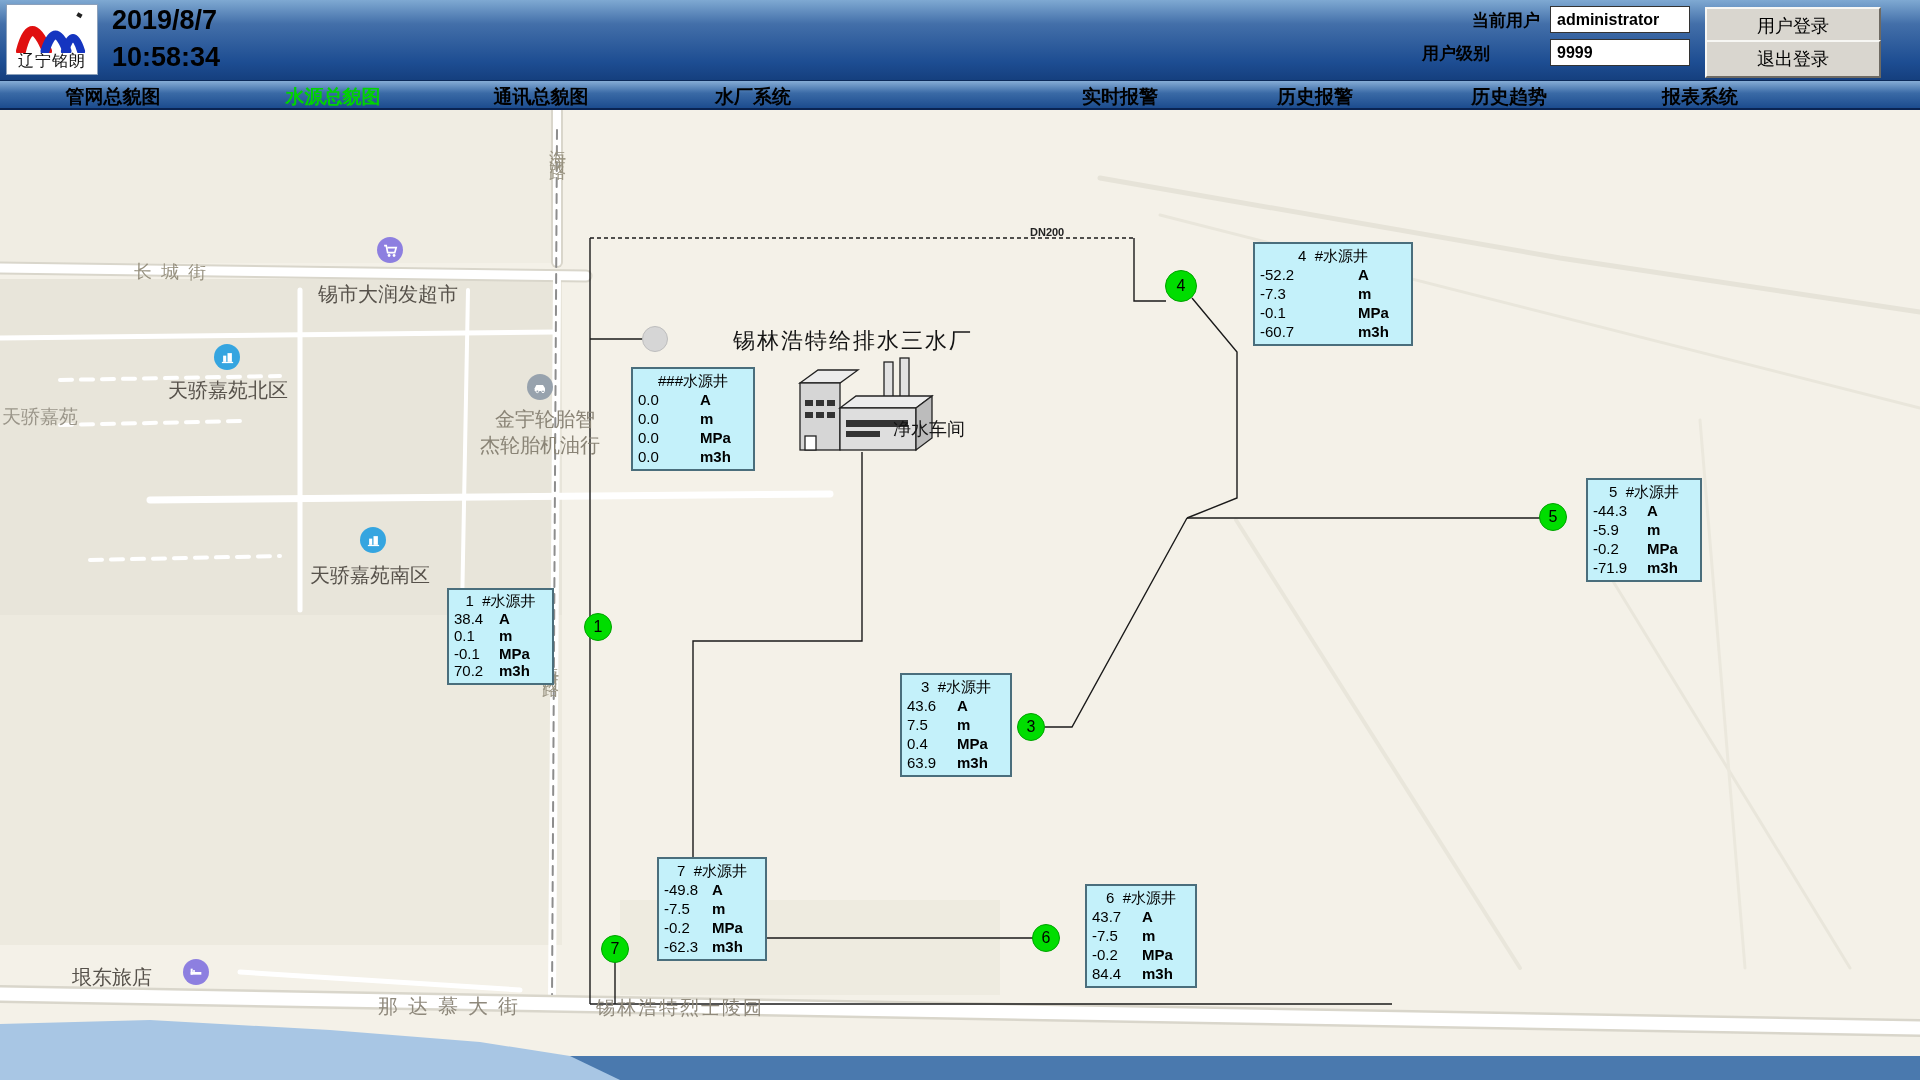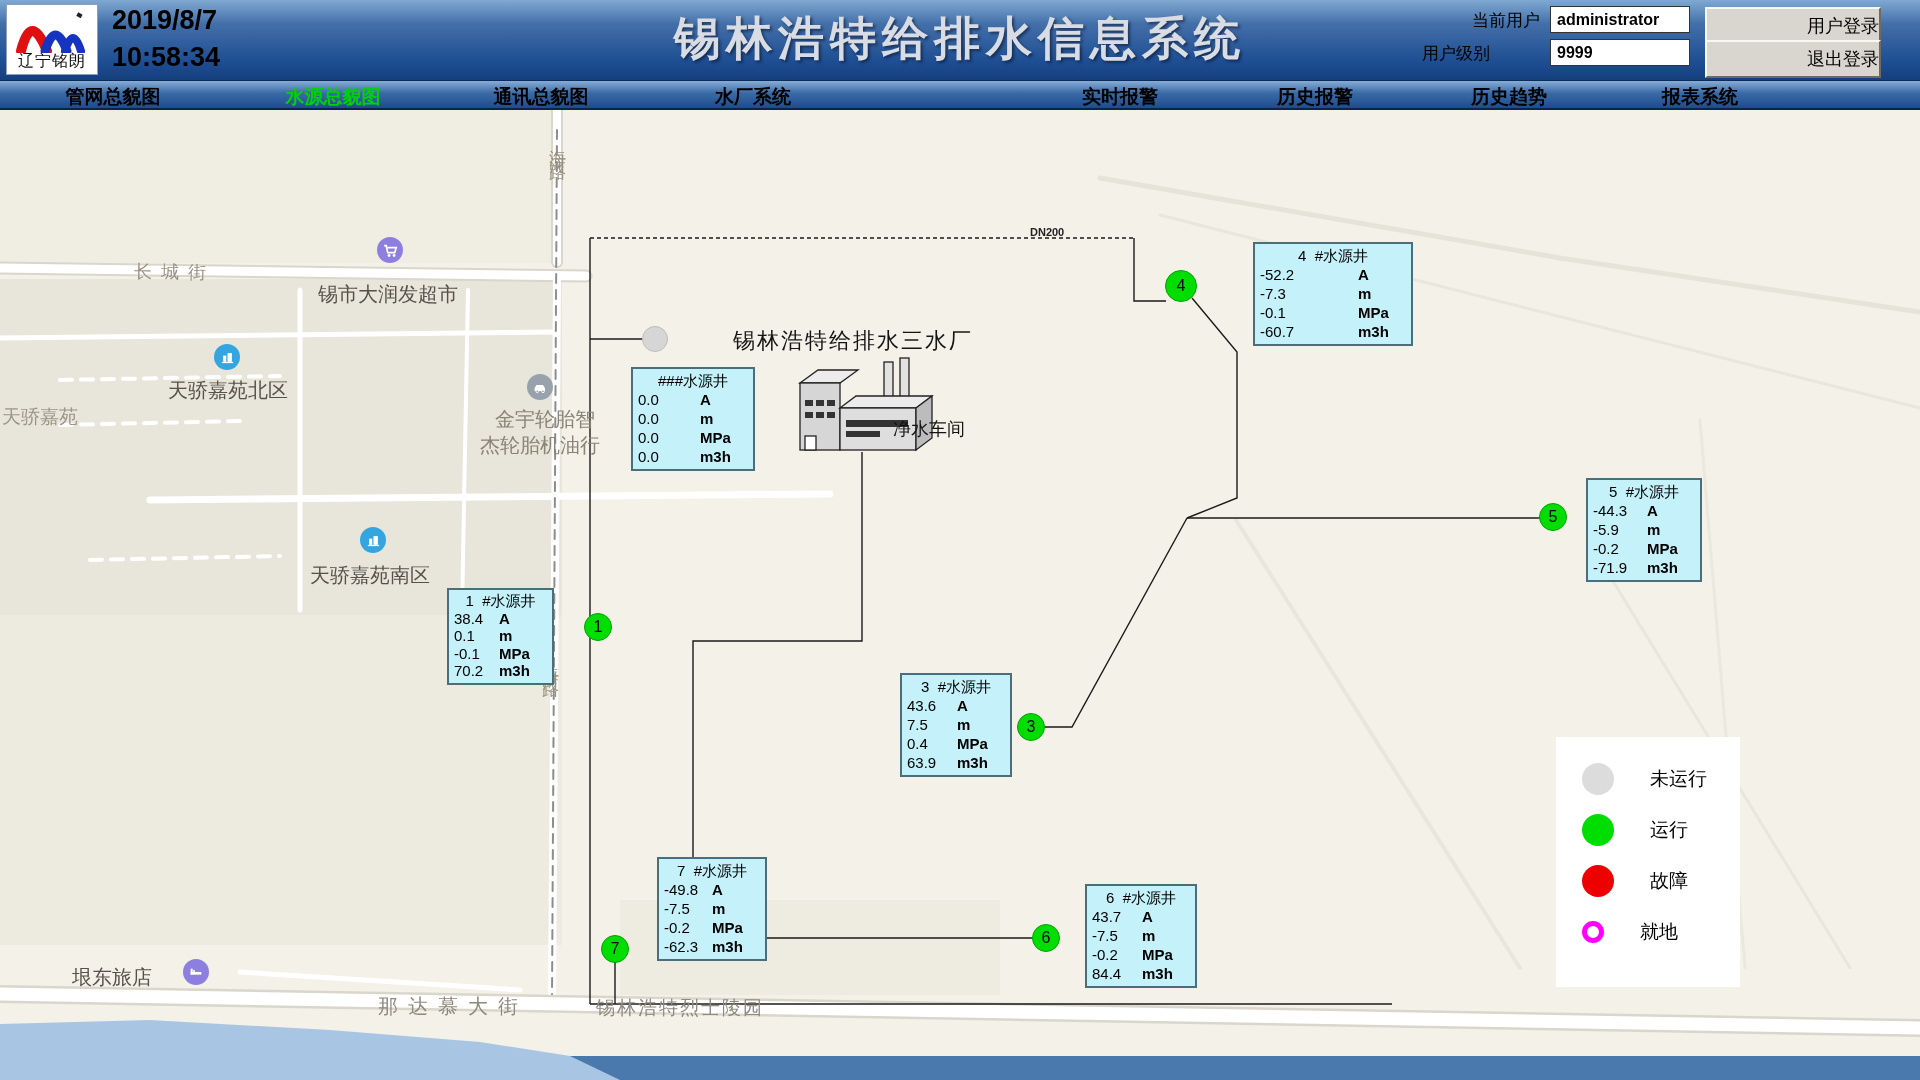--- a/index.html
+++ b/index.html
@@ -9,26 +9,26 @@
   
   .header { position:absolute; left:0; top:0; width:1920px; height:80px;
     background:linear-gradient(180deg,#7fa9d2 0%,#436fa9 30%,#1d4d92 78%,#153f7e 100%); }
   .logo { position:absolute; left:6px; top:4px; width:92px; height:71px; background:#fff;
     border:1px solid #8ba0bb; display:flex; flex-direction:column; align-items:center; justify-content:flex-end; }
   .logo-mark { position:absolute; top:2px; left:8px; }
   .logo-text { font-size:16px; color:#111; padding-bottom:2px; letter-spacing:1px; }
   .datetime { position:absolute; left:112px; top:2px; font-size:27px; font-weight:bold; color:#000; line-height:37px; white-space:nowrap; }
   .app-title { position:absolute; left:50%; top:8px; transform:translateX(-50%); font-size:46px; font-weight:bold;
     color:#d9dde3; letter-spacing:6px; white-space:nowrap; text-shadow:2px 2px 3px rgba(8,20,45,.6); }
-  .user-label { position:absolute; font-size:17px; font-weight:normal; color:#000; white-space:nowrap; }
+  .user-label { position:absolute; font-size:17px; font-weight:bold; color:#000; white-space:nowrap; }
   .user-input { position:absolute; width:140px; height:27px; background:#fff; border:1px solid #333;
     font-family:inherit; font-size:16px; font-weight:bold; color:#000; padding:0 6px; }
   .hbtn { position:absolute; width:176px; height:38px; background:#d9d6cf; border:2px solid;
     border-color:#f7f7f4 #6e6a63 #6e6a63 #f7f7f4; font-family:inherit; font-size:18px; color:#000;
-    text-align:right; line-height:23px; cursor:pointer; }
+    text-align:center; line-height:23px; cursor:pointer; }
 
   
   .nav { position:absolute; left:0; top:80px; width:1920px; height:30px;
     background:linear-gradient(180deg,#86add6 0%,#3a6aa6 45%,#1c4c8e 100%);
     border-top:1px solid #0c2a5a; border-bottom:2px solid #0a2452;text-decoration:underline; }
   .nav-item { position:absolute; top:3px; transform:translateX(-50%); font-size:19px; font-weight:bold;
     color:#000; white-space:nowrap; cursor:pointer; }
   .nav-item.active { color:#00d400; }
 
   
@@ -79,21 +79,20 @@
       <path d="M30 44 Q40 12 52 44" fill="none" stroke="#1535c0" stroke-width="9" stroke-linecap="round"></path>
       <path d="M50 44 Q58 18 66 44" fill="none" stroke="#1535c0" stroke-width="8" stroke-linecap="round"></path>
       <rect x="62" y="6" width="5" height="4" fill="#222" transform="rotate(30 64 8)"></rect>
     </svg>
     <span class="logo-text">辽宁铭朗</span>
   </div>
   <div class="datetime">
     <div>2019/8/7</div>
     <div>10:58:34</div>
   </div>
-  <div class="app-title">锡林浩特给排水信息系统</div>
 
   <span class="user-label" style="left:1472px; top:9px;">当前用户</span>
   <input class="user-input" style="left: 1550px; top: 6px;" readonly="" value="administrator">
   <button class="hbtn" style="left:1705px; top:7px;">用户登录</button>
 
   <span class="user-label" style="left:1422px; top:42px;">用户级别</span>
   <input class="user-input" style="left: 1550px; top: 39px;" readonly="" value="9999">
   <button class="hbtn" style="left:1705px; top:40px;">退出登录</button>
 </div>
 
@@ -386,32 +385,14 @@
   </div>
 
   <div class="marker stop" style="left:642px; top:216px;"></div>
   <div class="marker run" style="left:584px; top:503px;">1</div>
   <div class="marker run" style="left:1017px; top:603px;">3</div>
   <div class="marker run big" style="left:1165px; top:160px;">4</div>
   <div class="marker run" style="left:1539px; top:393px;">5</div>
   <div class="marker run" style="left:1032px; top:814px;">6</div>
   <div class="marker run" style="left:601px; top:825px;">7</div>
 
-  <div class="legend">
-    <div class="legend-row">
-      <span class="lg-dot lg-gray"></span>
-      <span class="lg-label">未运行</span>
-    </div>
-    <div class="legend-row">
-      <span class="lg-dot lg-green"></span>
-      <span class="lg-label">运行</span>
-    </div>
-    <div class="legend-row">
-      <span class="lg-dot lg-red"></span>
-      <span class="lg-label">故障</span>
-    </div>
-    <div class="legend-row">
-      <span class="lg-dot lg-ring"></span>
-      <span class="lg-label">就地</span>
-    </div>
-  </div>
 
 </div>
 
 </body></html>

